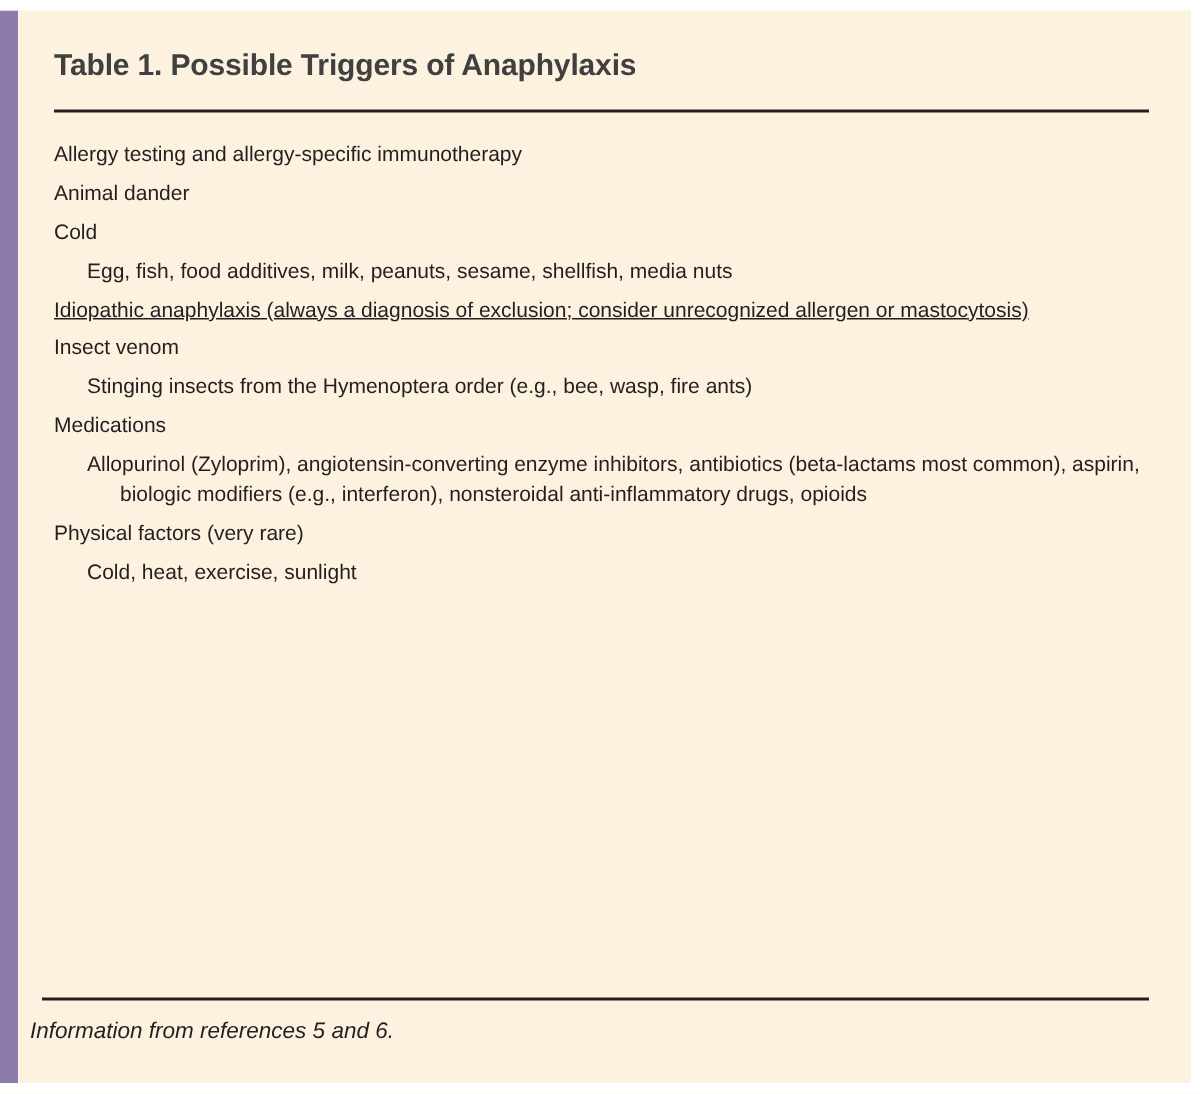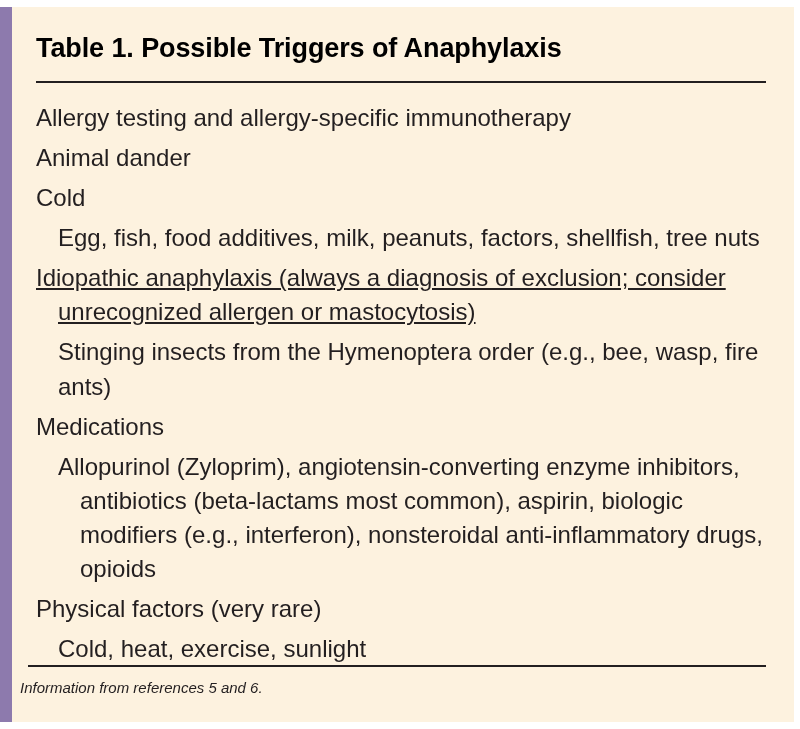--- a/index.html
+++ b/index.html
@@ -35,39 +35,39 @@
   .inner {
     position: absolute;
     left: 12px;
     right: 0;
     top: 0;
     bottom: 0;
     padding: 22px 28px 0 16px;
     box-sizing: border-box;
   }
   .title {
-    font-size: 27px;
+    font-size: 20px;
     font-weight: bold;
-    color: #000000;
+    color: #404040;
     letter-spacing: -0.1px;
     padding: 4px 0 0 8px;
   }
   .rule {
     height: 2px;
     background: #231f20;
     margin: 17px 0 0 8px;
   }
   .rule.bottom {
     margin-top: 0;
   }
   .list {
     padding: 18px 0 0 8px;
   }
   .row {
-    font-size: 24px;
+    font-size: 14px;
     color: #231f20;
     line-height: 1.42;
     margin-bottom: 6px;
   }
   .row.level-1 {
     padding-left: 0;
   }
   .row.level-2 {
     padding-left: 22px;
     text-indent: 0;
@@ -99,22 +99,23 @@
 
 <div class="table-card">
   <div class="left-bar"></div>
   <div class="inner">
     <div class="title">Table 1. Possible Triggers of Anaphylaxis</div>
     <div class="rule"></div>
     <div class="list">
       <div class="row level-1">Allergy testing and allergy-specific immunotherapy</div>
       <div class="row level-1">Animal dander</div>
       <div class="row level-1">Cold</div>
-      <div class="row level-2">Egg, fish, food additives, milk, peanuts, factors, shellfish, tree nuts</div>
+      <div class="row level-2">Egg, fish, food additives, milk, peanuts, sesame, shellfish, media nuts</div>
       <div class="row hang">Idiopathic anaphylaxis (always a diagnosis of exclusion; consider unrecognized allergen or mastocytosis)</div>
+      <div class="row level-1">Insect venom</div>
       <div class="row level-2">Stinging insects from the Hymenoptera order (e.g., bee, wasp, fire ants)</div>
       <div class="row level-1">Medications</div>
       <div class="row hang2">Allopurinol (Zyloprim), angiotensin-converting enzyme inhibitors, antibiotics (beta-lactams most common), aspirin, biologic modifiers (e.g., interferon), nonsteroidal anti-inflammatory drugs, opioids</div>
       <div class="row level-1">Physical factors (very rare)</div>
       <div class="row level-2">Cold, heat, exercise, sunlight</div>
     </div>
   </div>
   <div class="footnote-wrap">
     <div class="rule bottom"></div>
     <div class="footnote">Information from references 5 and 6.</div>

